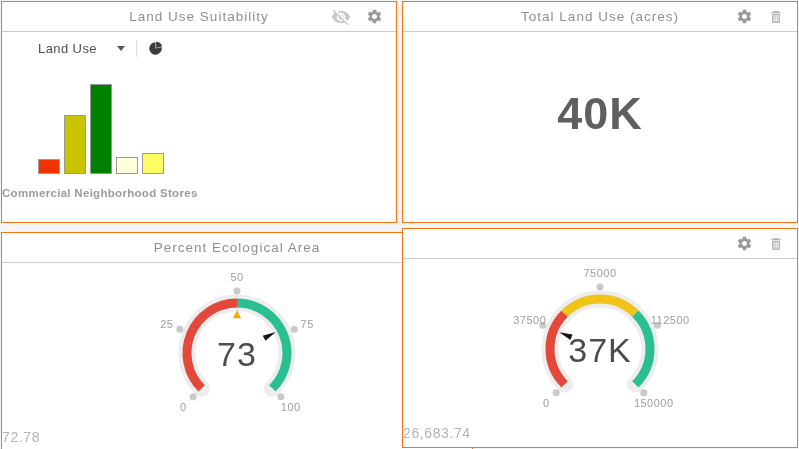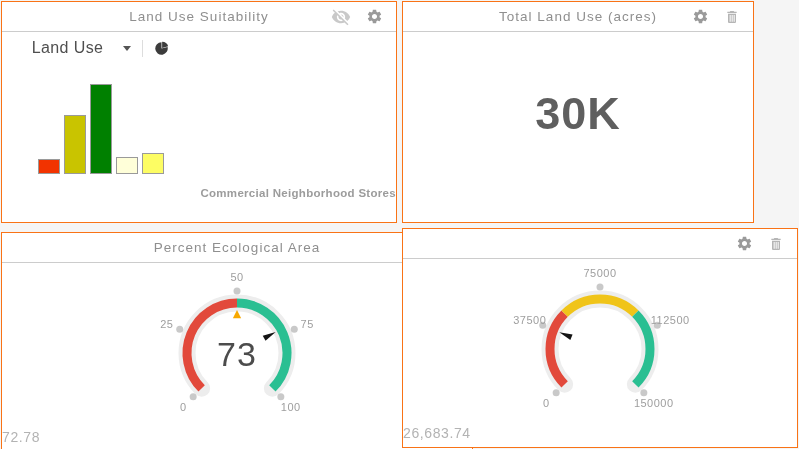--- a/index.html
+++ b/index.html
@@ -1,45 +1,45 @@
 <!DOCTYPE html>
 <html><head>
 <meta charset="utf-8">
 <style>
   html,body{margin:0;padding:0;background:#f5f5f5;font-family:"Liberation Sans",sans-serif;}
   #dashboard{position:relative;width:799px;height:449px;background:#f5f5f5;overflow:hidden;}
   .panel{position:absolute;background:#fff;border:1px solid #f97316;box-sizing:border-box;}
   .panel-tl{left:1px;top:1px;width:396px;height:222px;}
-  .panel-tr{left:402px;top:1px;width:352px;height:222px;}
+  .panel-tr{left:402px;top:1px;width:396px;height:222px;}
   .panel-bl{left:1px;top:232px;width:472px;height:220px;}
   .panel-br{left:402px;top:228px;width:396px;height:220px;}
 
   .panel-header{height:29px;border-bottom:1px solid #cccccc;position:relative;
     display:flex;align-items:center;justify-content:center;}
   .panel-title{font-size:13.5px;color:#8f8f8f;letter-spacing:1px;white-space:nowrap;}
   .header-icons{position:absolute;right:13px;top:0;height:100%;display:flex;align-items:center;gap:15px;}
   .hicon{display:flex;align-items:center;cursor:pointer;}
 
   .panel-body{position:relative;height:calc(100% - 29px);}
 
   
   .halves{display:flex;height:142px;}
   .half{width:50%;box-sizing:border-box;}
   .half.right{border-left:1px dashed #c9c9c9;}
   .controls{height:32px;display:flex;align-items:center;justify-content:center;}
   .dd{display:flex;align-items:center;cursor:pointer;}
-  .dd-label{font-size:16px;color:#4f4f4f;letter-spacing:0.4px;white-space:nowrap;}
+  .dd-label{font-size:13px;color:#4f4f4f;letter-spacing:0.4px;white-space:nowrap;}
   .caret{width:0;height:0;border-left:4px solid transparent;border-right:4px solid transparent;
     border-top:5px solid #555;margin-left:20px;}
   .vsep{width:1px;height:17px;background:#ddd;margin:0 11px;}
   .chart{height:110px;display:flex;align-items:flex-end;justify-content:center;position:relative;}
   .bar{box-sizing:border-box;border:1px solid #9a9a9a;position:relative;z-index:1;}
   .axis-line{position:absolute;bottom:0;left:50%;transform:translateX(-50%);
     width:130px;height:1px;background:#555;}
-  .caption{text-align:right;padding-top:13px;font-size:11.5px;font-weight:bold;
+  .caption{text-align:left;padding-top:13px;font-size:11.5px;font-weight:bold;
     color:#9c9c9c;letter-spacing:0.3px;}
 
   
   .big-value{text-align:center;margin-top:56px;font-size:45px;font-weight:bold;
     color:#5f5f5f;letter-spacing:1px;}
   .detail-value{position:absolute;bottom:9px;left:0;width:100%;text-align:left;
     font-size:14px;color:#b3b3b3;letter-spacing:0.6px;}
 
   
   svg.gauge{display:block;margin:2px auto 0;}
@@ -107,21 +107,21 @@
             </svg>
         </span>
         <span class="hicon">
           <svg width="16" height="16" viewBox="0 0 24 24" fill="#b5b5b5">
               <path d="M6 19c0 1.1.9 2 2 2h8c1.1 0 2-.9 2-2V7H6v12zM8.5 9h1.5v10H8.5V9zm3 0h1.5v10h-1.5V9zm3 0H16v10h-1.5V9zM19 4h-3.5l-1-1h-5l-1 1H5v2h14V4z"></path>
             </svg>
         </span>
       </span>
     </div>
     <div class="panel-body">
-      <div class="big-value">30K</div>
+      <div class="big-value">40K</div>
       <div class="detail-value">19,565.38</div>
     </div>
   </div>
 
   <div class="panel panel-bl">
     <div class="panel-header">
       <span class="panel-title">Percent Ecological Area</span>
       <span class="header-icons">
         <span class="hicon">
           <svg width="17" height="17" viewBox="0 0 24 24" fill="#9a9a9a">
@@ -184,17 +184,18 @@
           <circle cx="92.71946898430022" cy="64.27362719336442" r="3.5" fill="#c9c9c9"></circle>
           <text x="79.78515552914222" y="62.91605914025316" text-anchor="middle" class="tick-label">37500</text>
           <circle cx="149.99999999999997" cy="26" r="3.5" fill="#c9c9c9"></circle>
           <text x="149.99999999999997" y="16" text-anchor="middle" class="tick-label">75000</text>
           <circle cx="207.28053101569978" cy="64.27362719336445" r="3.5" fill="#c9c9c9"></circle>
           <text x="220.2148444708578" y="62.91605914025319" text-anchor="middle" class="tick-label">112500</text>
           <circle cx="193.84062043356593" cy="131.84062043356596" r="3.5" fill="#c9c9c9"></circle>
           <text x="203.7401153701776" y="145.74011537017765" text-anchor="middle" class="tick-label">150000</text>
           <polygon points="109.29397855677641,71.2961136778347 120.34050957609426,78.98253761891718 122.55556464868238,73.58462736356262" fill="#141414"></polygon>
         </svg>
+      <div class="gauge-value">37K</div>
       <div class="detail-value">26,683.74</div>
     </div>
   </div>
 
 </div>
 
 </body></html>

